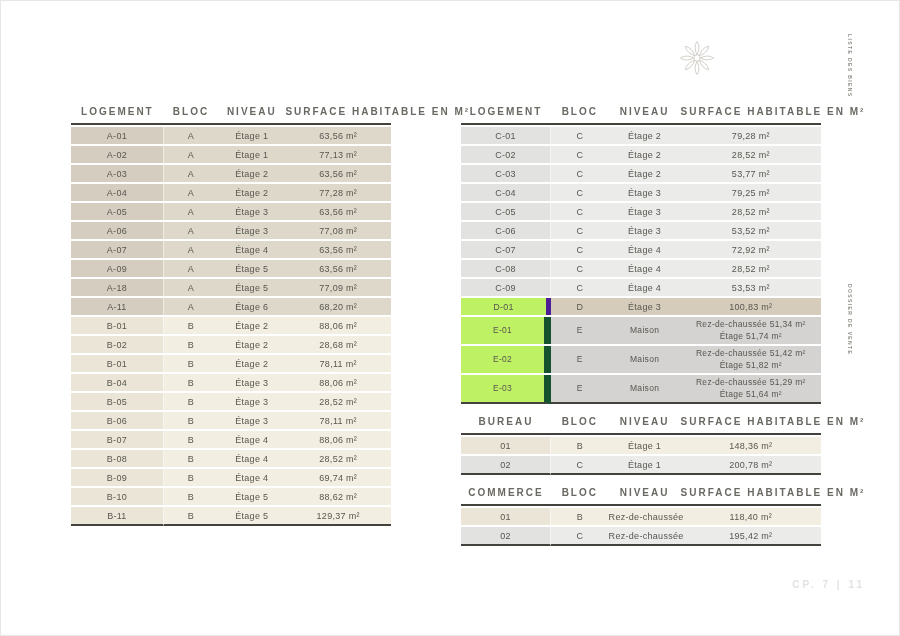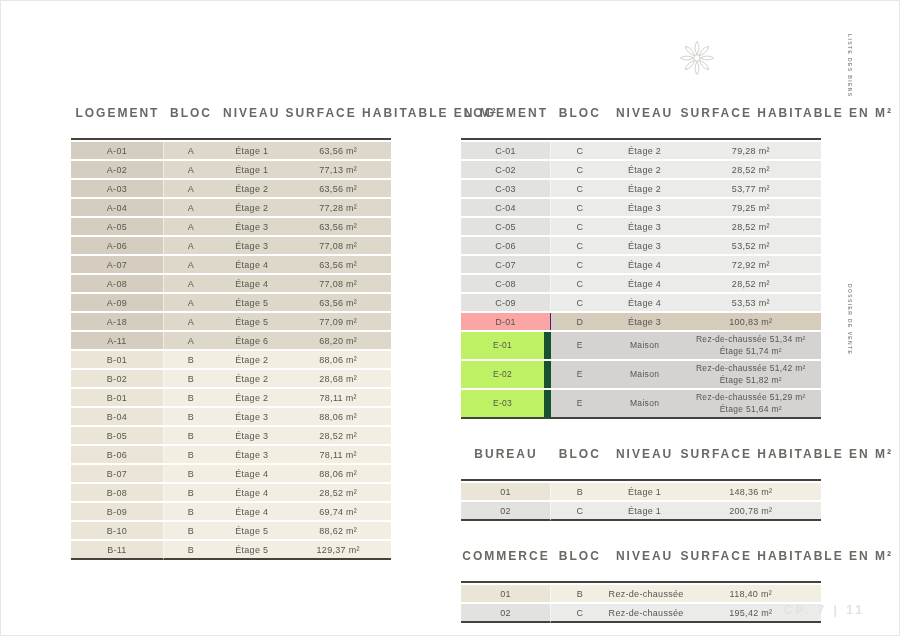--- a/index.html
+++ b/index.html
@@ -6,52 +6,52 @@
   .page{
     position:relative;width:900px;height:636px;background:#ffffff;
     border:1px solid #e7e7e4;box-sizing:border-box;overflow:hidden;
     font-family:"Liberation Sans", sans-serif;
   }
   
   .tables-left{position:absolute;left:70px;top:100px;width:320px;}
   .tables-right{position:absolute;left:460px;top:100px;width:360px;}
   table{border-collapse:separate;border-spacing:0 2px;width:100%;table-layout:fixed;}
   th{
-    font-size:12px;font-weight:bold;letter-spacing:2px;color:#6a6862;
-    padding:3px 0 18px 0;border-bottom:2px solid #44423d;text-align:center;
+    font-size:10px;font-weight:bold;letter-spacing:2px;color:#6a6862;
+    padding:3px 0 6px 0;border-bottom:2px solid #44423d;text-align:center;
     white-space:nowrap;
   }
   td{
     height:17px;font-size:9px;color:#595650;text-align:center;
     letter-spacing:.3px;padding:0;vertical-align:middle;white-space:nowrap;
   }
   .row-tall td{height:27px;font-size:8.5px;line-height:1.4;}
   table.closed tbody tr:last-child td{border-bottom:2px solid #44423d;}
   
   .t-left th:nth-child(1){width:29%}.t-left th:nth-child(2){width:17%}
   .t-left th:nth-child(3){width:21%}.t-left th:nth-child(4){width:33%}
   .t-right th:nth-child(1){width:25%}.t-right th:nth-child(2){width:16%}
   .t-right th:nth-child(3){width:20%}.t-right th:nth-child(4){width:39%}
-  .mt{margin-top:21px;}
+  .mt{margin-top:5px;}
   
   .group-a td{background:#ded8ca}.group-a td.c1{background:#d5cec0;border-right:1px solid #efece4}
   .group-b td{background:#f2eee1}.group-b td.c1{background:#eae5d6;border-right:1px solid #f8f6f0}
   .group-c td{background:#ebebe9}.group-c td.c1{background:#e2e2e0;border-right:1px solid #f4f4f2}
-  .group-d td{background:#d6ccbc}.group-d td.c1{background:#fca5a5;border-right:1px solid #4c1d95}
+  .group-d td{background:#d6ccbc}.group-d td.c1{background:#bef264;border-right:5px solid #4c1d95}
   .group-e td{background:#d4d3d1}.group-e td.c1{background:#bef264;border-right:7px solid #14532d}
   
   .ornament{position:absolute;left:674px;top:35px;width:44px;height:44px;}
   .vtext{
     position:absolute;writing-mode:vertical-rl;font-size:5px;letter-spacing:1.4px;
     color:#918e88;text-transform:uppercase;font-weight:bold;
   }
   .vtext.top{right:46px;top:33px;}
   .vtext.mid{right:46px;top:283px;}
   .page-code{
-    position:absolute;right:34px;bottom:18px;font-size:12px;letter-spacing:3px;
+    position:absolute;right:34px;bottom:45px;font-size:10px;letter-spacing:3px;
     color:#e2e2df;font-weight:bold;margin-left:24px;
   }
 </style>
 </head>
 <body>
 
 <div class="page">
 
   <div class="ornament">
     <svg width="44" height="44" viewBox="0 0 44 44">
@@ -119,26 +119,20 @@
             <td class="c3">Étage 3</td>
             <td class="c4">77,08 m²</td>
           </tr>
           <tr class="group-a">
             <td class="c1">A-07</td>
             <td class="c2">A</td>
             <td class="c3">Étage 4</td>
             <td class="c4">63,56 m²</td>
           </tr>
           <tr class="group-a">
-            <td class="c1">A-08</td>
-            <td class="c2">A</td>
-            <td class="c3">Étage 4</td>
-            <td class="c4">77,08 m²</td>
-          </tr>
-          <tr class="group-a">
             <td class="c1">A-09</td>
             <td class="c2">A</td>
             <td class="c3">Étage 5</td>
             <td class="c4">63,56 m²</td>
           </tr>
           <tr class="group-a">
             <td class="c1">A-18</td>
             <td class="c2">A</td>
             <td class="c3">Étage 5</td>
             <td class="c4">77,09 m²</td>

